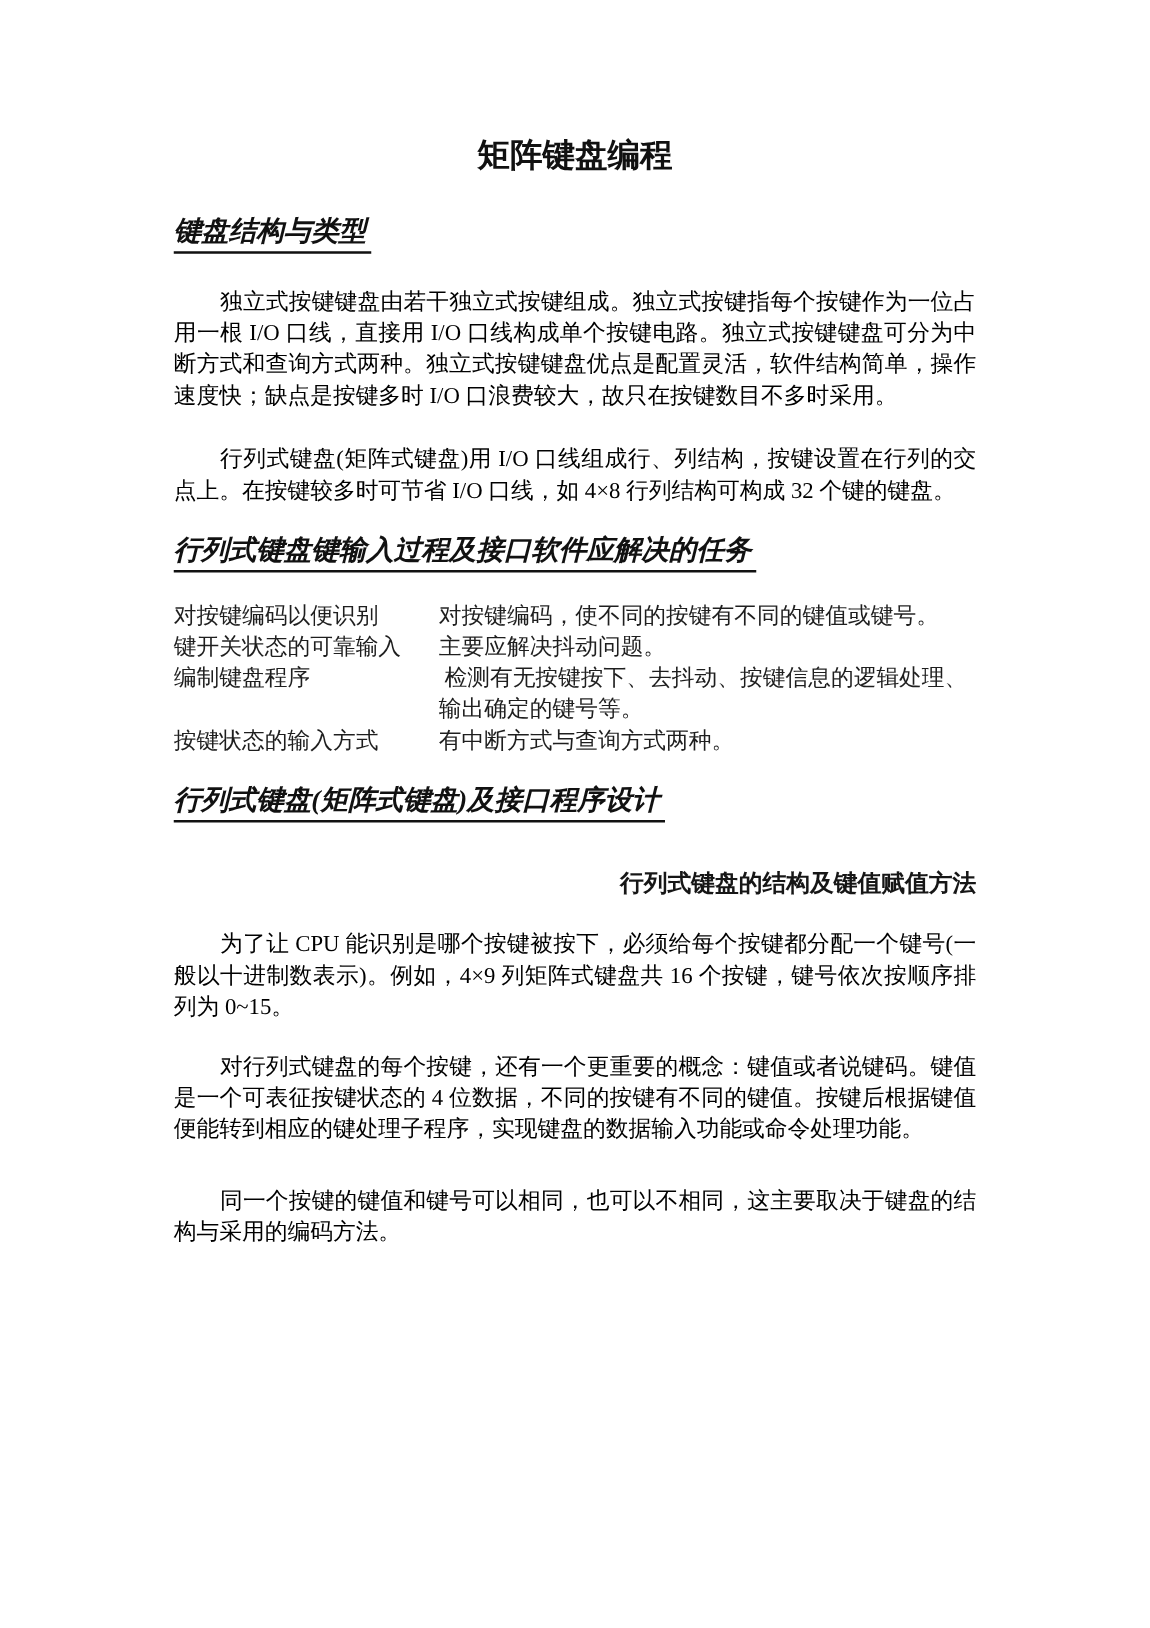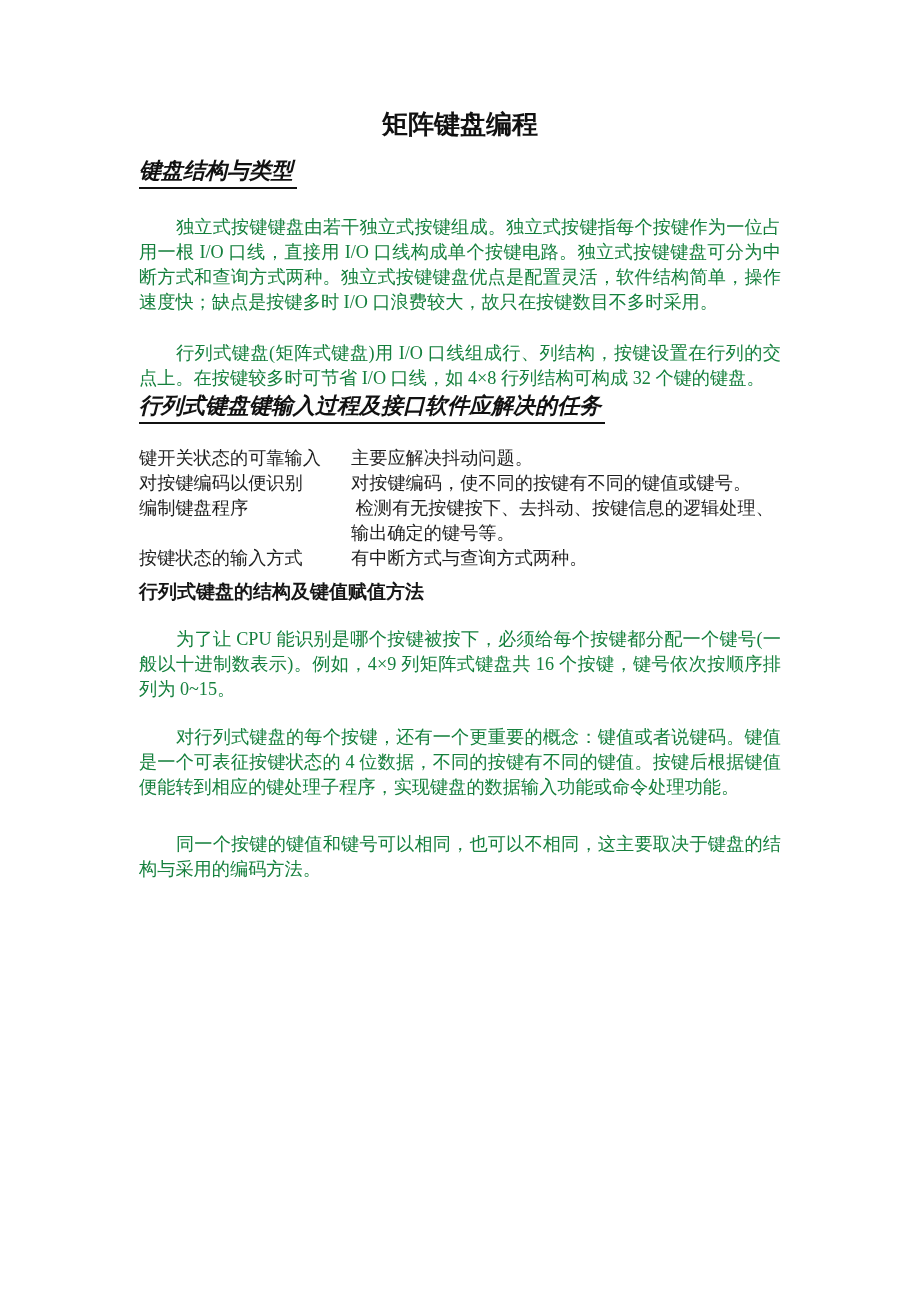--- a/index.html
+++ b/index.html
@@ -20,50 +20,52 @@
     overflow: hidden;
   }
   .doc-title {
     text-align: center;
     font-size: 26px;
     font-weight: bold;
     line-height: 30px;
     color: #111111;
   }
   .sec-heading {
+    margin-top: 20px;
     line-height: 30px;
   }
   .sec-heading.first {
-    margin-top: 16px;
+    margin-top: 30px;
   }
   .sec-heading > span {
     display: inline-block;
     font-size: 22px;
     font-weight: bold;
     font-style: italic;
     color: #111111;
     border-bottom: 2px solid #111111;
     padding-bottom: 1px;
     padding-right: 4px;
   }
   .sub-heading {
-    margin-top: 8px;
+    margin-top: 37px;
     font-family: "Liberation Sans", "DejaVu Sans", sans-serif;
     font-size: 19px;
     font-weight: bold;
     line-height: 25px;
     color: #161616;
+    text-align: right;
   }
   p.body-par {
     margin: 23px 0 0 0;
     font-size: 18.2px;
     line-height: 25px;
     text-indent: 37px;
     text-align: justify;
-    color: #15803d;
+    color: #000000;
   }
   p.body-par.tight { margin-top: 32px; }
   p.body-par.after-h1 { margin-top: 26px; }
   p.body-par.after-h2 { margin-top: 26px; }
   .task-table {
     margin-top: 22px;
     font-size: 18.2px;
     line-height: 25px;
   }
   .task-row {
@@ -95,37 +97,40 @@
   <p class="body-par after-h1">独立式按键键盘由若干独立式按键组成。独立式按键指每个按键作为一位占用一根 I/O 口线，直接用 I/O 口线构成单个按键电路。独立式按键键盘可分为中断方式和查询方式两种。独立式按键键盘优点是配置灵活，软件结构简单，操作速度快；缺点是按键多时 I/O 口浪费较大，故只在按键数目不多时采用。</p>
 
   <p class="body-par after-h2">行列式键盘(矩阵式键盘)用 I/O 口线组成行、列结构，按键设置在行列的交点上。在按键较多时可节省 I/O 口线，如 4×8 行列结构可构成 32 个键的键盘。</p>
 
   <div class="sec-heading">
     <span>行列式键盘键输入过程及接口软件应解决的任务</span>
   </div>
 
   <div class="task-table">
     <div class="task-row">
+      <div class="task-term">对按键编码以便识别</div>
+      <div class="task-desc">对按键编码，使不同的按键有不同的键值或键号。</div>
+    </div>
+    <div class="task-row">
       <div class="task-term">键开关状态的可靠输入</div>
       <div class="task-desc">主要应解决抖动问题。</div>
-    </div>
-    <div class="task-row">
-      <div class="task-term">对按键编码以便识别</div>
-      <div class="task-desc">对按键编码，使不同的按键有不同的键值或键号。</div>
     </div>
     <div class="task-row">
       <div class="task-term">编制键盘程序</div>
       <div class="task-desc"> 检测有无按键按下、去抖动、按键信息的逻辑处理、输出确定的键号等。</div>
     </div>
     <div class="task-row">
       <div class="task-term">按键状态的输入方式</div>
       <div class="task-desc">有中断方式与查询方式两种。</div>
     </div>
   </div>
 
+  <div class="sec-heading">
+    <span>行列式键盘(矩阵式键盘)及接口程序设计</span>
+  </div>
 
   <div class="sub-heading">行列式键盘的结构及键值赋值方法</div>
 
 
   <p class="body-par">为了让 CPU 能识别是哪个按键被按下，必须给每个按键都分配一个键号(一般以十进制数表示)。例如，4×9 列矩阵式键盘共 16 个按键，键号依次按顺序排列为 0~15。</p>
 
   <p class="body-par">对行列式键盘的每个按键，还有一个更重要的概念：键值或者说键码。键值是一个可表征按键状态的 4 位数据，不同的按键有不同的键值。按键后根据键值便能转到相应的键处理子程序，实现键盘的数据输入功能或命令处理功能。</p>
 
   <p class="body-par tight">同一个按键的键值和键号可以相同，也可以不相同，这主要取决于键盘的结构与采用的编码方法。</p>
 

